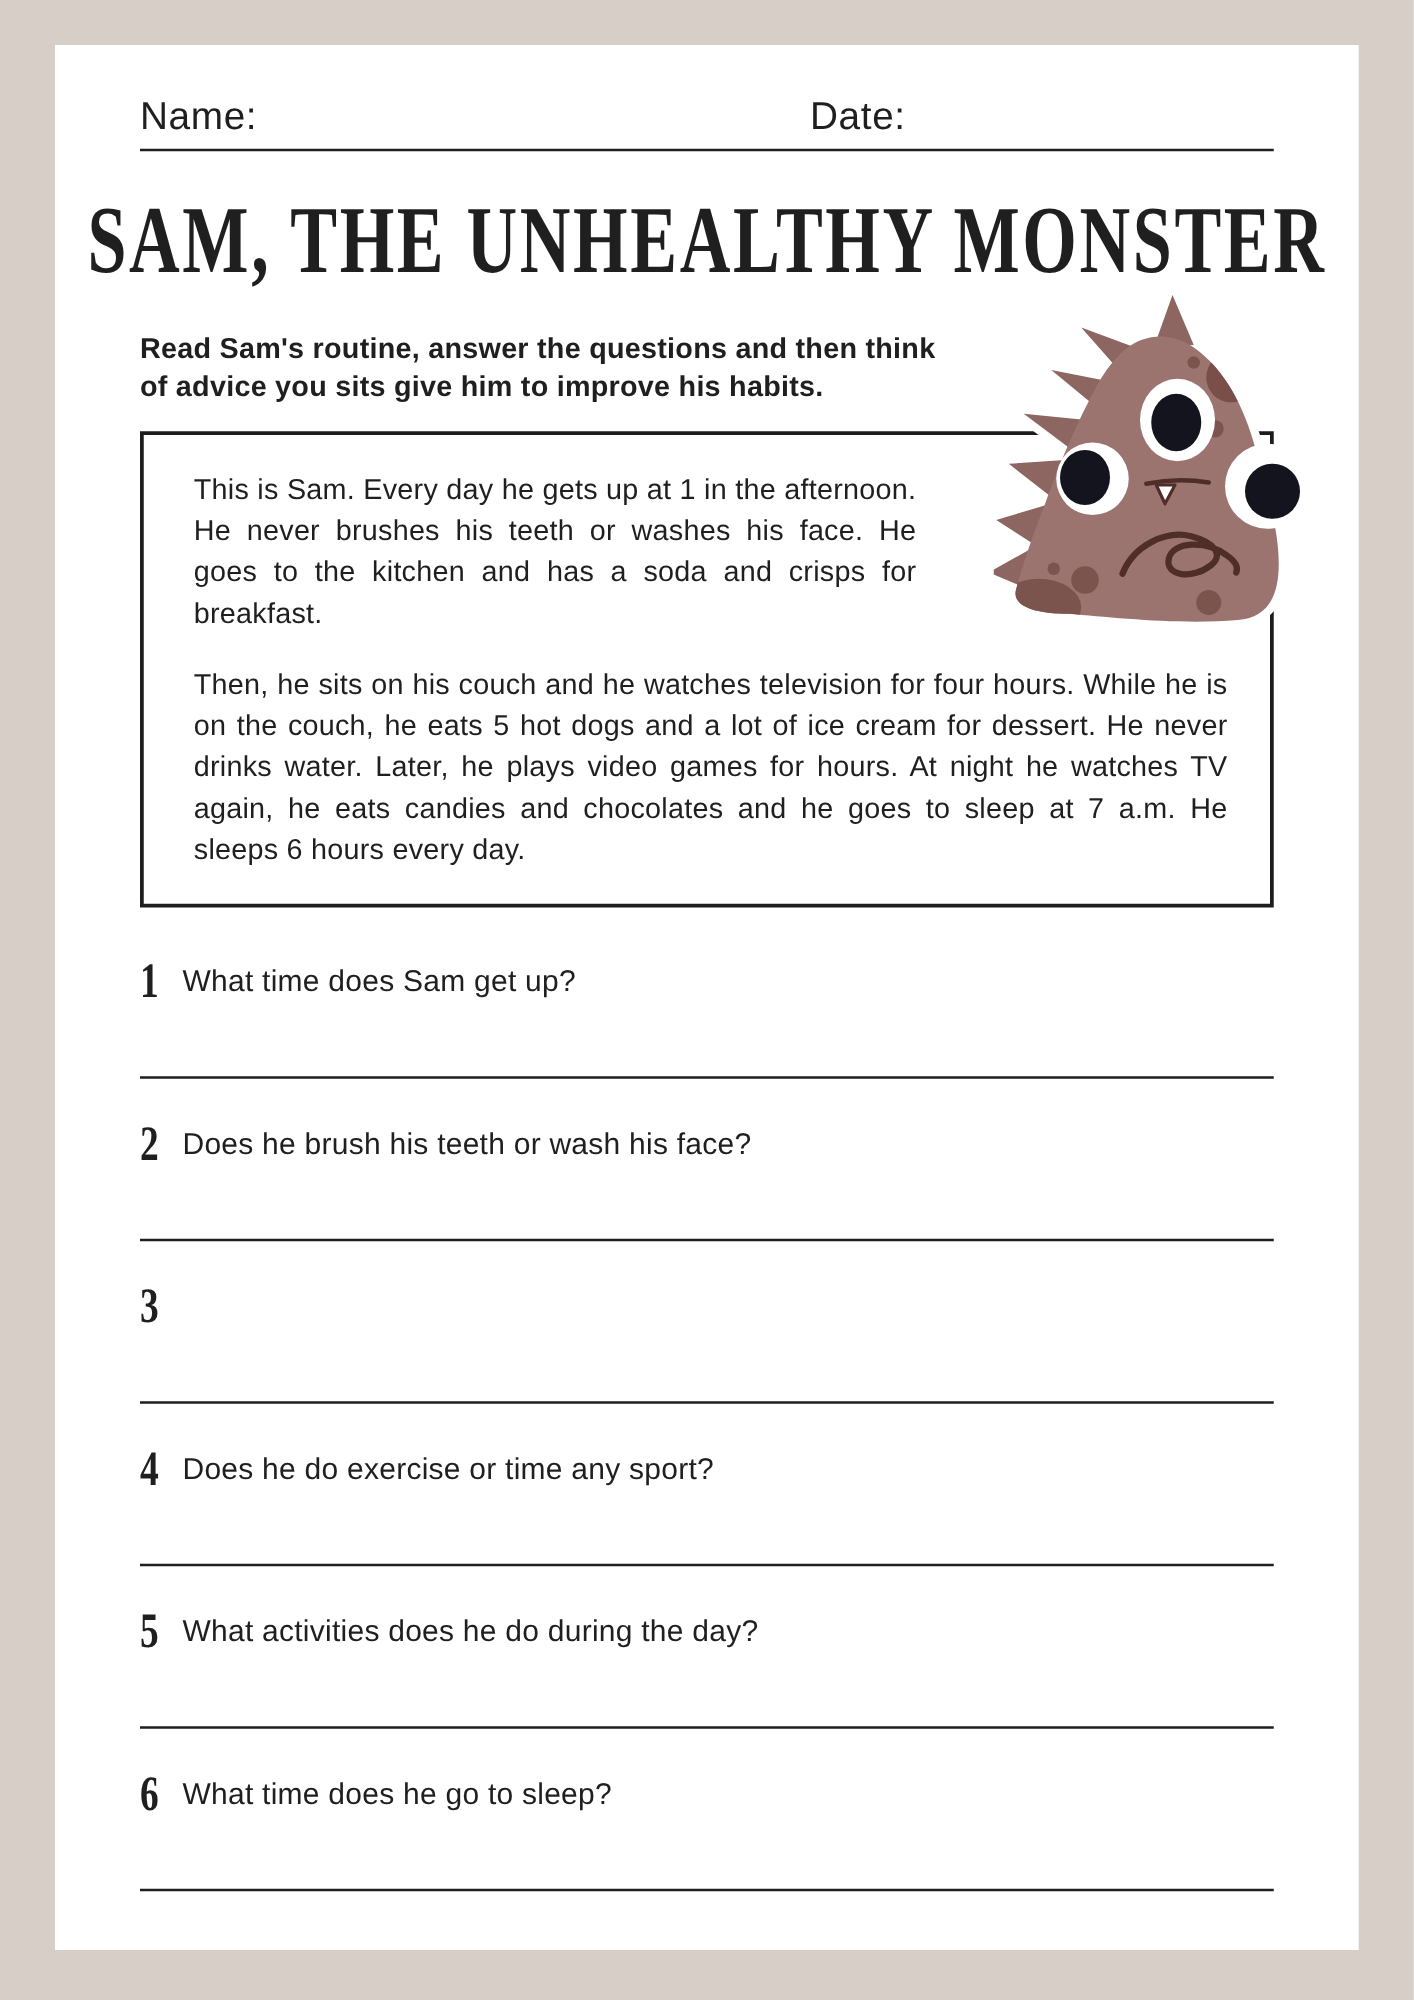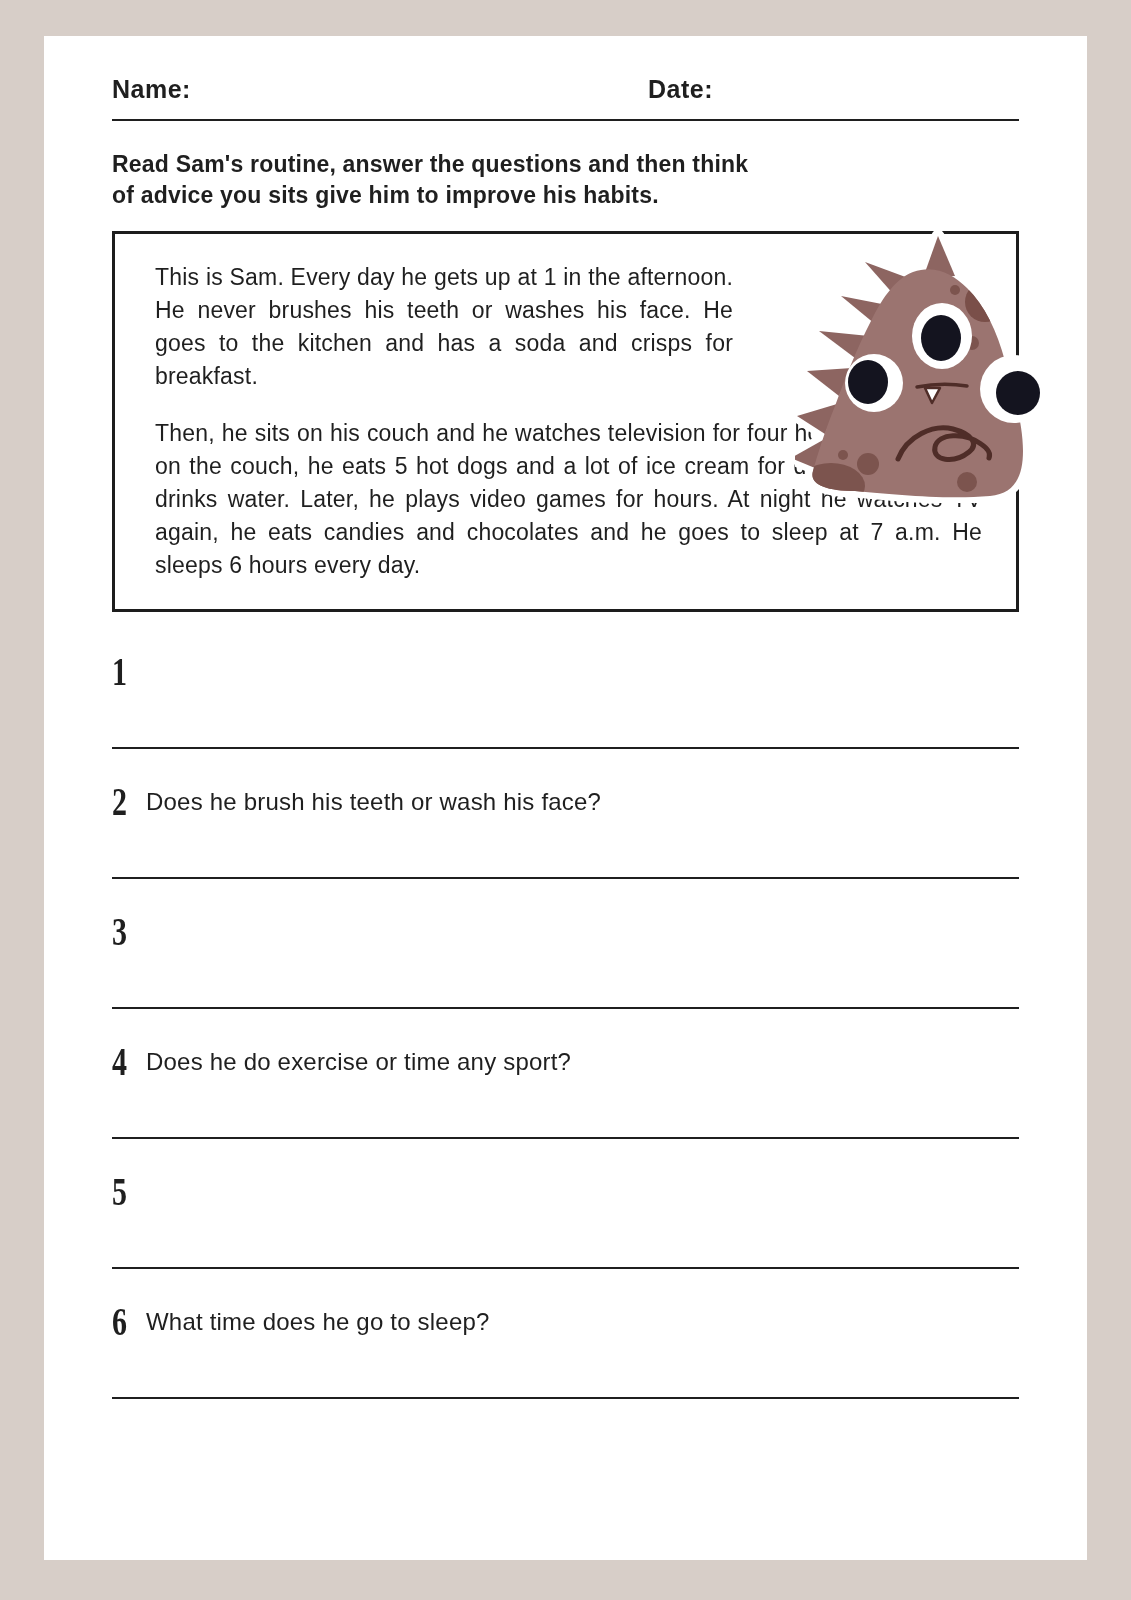--- a/index.html
+++ b/index.html
@@ -12,21 +12,21 @@
     overflow:hidden;
   }
   .paper {
     position:absolute; left:44px; top:36px;
     width:1043px; height:1524px;
     background:#ffffff;
     padding:39px 68px 0 68px;
   }
   
   .header-row { position:relative; height:32px; }
-  .hdr-label { font-size:25px; font-weight:700; letter-spacing:0.5px; }
+  .hdr-label { font-size:31px; font-weight:400; letter-spacing:0.5px; }
   .hdr-date { position:absolute; left:536px; top:0; }
   .header-rule { border-top:2px solid #1f1f1f; margin-top:12px; }
   
   .title-wrap { margin-top:28px; height:86px; display:flex; align-items:center; justify-content:center; }
   .title-text {
     display:inline-block;
     font-family:"Liberation Serif", serif;
     font-weight:700;
     font-size:54px;
     letter-spacing:2px;
@@ -79,20 +79,23 @@
 <body>
 
 <div class="paper">
 
   <div class="header-row">
     <span class="hdr-label">Name:</span>
     <span class="hdr-label hdr-date">Date:</span>
   </div>
   <div class="header-rule"></div>
 
+  <div class="title-wrap">
+    <span class="title-text">SAM, THE UNHEALTHY MONSTER</span>
+  </div>
 
   <div class="instructions">Read Sam's routine, answer the questions and then think of advice you sits give him to improve his habits.</div>
 
   <div class="passage-box">
     <p class="passage-p p1">This is Sam. Every day he gets up at 1 in the afternoon. He never brushes his teeth or washes his face. He goes to the kitchen and has a soda and crisps for breakfast.</p>
     <p class="passage-p p2">Then, he sits on his couch and he watches television for four hours. While he is on the couch, he eats 5 hot dogs and a lot of ice cream for dessert. He never drinks water. Later, he plays video games for hours. At night he watches TV again, he eats candies and chocolates and he goes to sleep at 7 a.m. He sleeps 6 hours every day.</p>
   </div>
 
   <div class="monster">
     <svg viewBox="0 0 253 277" width="253" height="277">
@@ -135,20 +138,21 @@
       <path d="M122 161 Q147 156 172 160" stroke="#4f2d28" stroke-width="3.5" fill="none" stroke-linecap="round"></path>
       <path d="M130 162 L137 177 L145 162 Z" fill="#ffffff" stroke="#4f2d28" stroke-width="2.5" stroke-linejoin="round"></path>
       <path d="M103 233 C112 210 138 198 158 203 C177 208 184 218 174 226 C159 238 137 235 140 221 C143 207 170 206 186 218 C192 222 196 227 194 232" stroke="#4f2d28" stroke-width="5" fill="none" stroke-linecap="round"></path>
     </svg>
   </div>
 
   <div class="questions">
 
     <div class="q-row">
       <span class="q-num">1</span>
+      <span class="q-text">What time does Sam get up?</span>
     </div>
     <div class="answer-line"></div>
 
     <div class="q-row">
       <span class="q-num">2</span>
       <span class="q-text">Does he brush his teeth or wash his face?</span>
     </div>
     <div class="answer-line"></div>
 
     <div class="q-row">
@@ -157,20 +161,21 @@
     <div class="answer-line"></div>
 
     <div class="q-row">
       <span class="q-num">4</span>
       <span class="q-text">Does he do exercise or time any sport?</span>
     </div>
     <div class="answer-line"></div>
 
     <div class="q-row">
       <span class="q-num">5</span>
+      <span class="q-text">What activities does he do during the day?</span>
     </div>
     <div class="answer-line"></div>
 
     <div class="q-row">
       <span class="q-num">6</span>
       <span class="q-text">What time does he go to sleep?</span>
     </div>
     <div class="answer-line"></div>
 
   </div>

